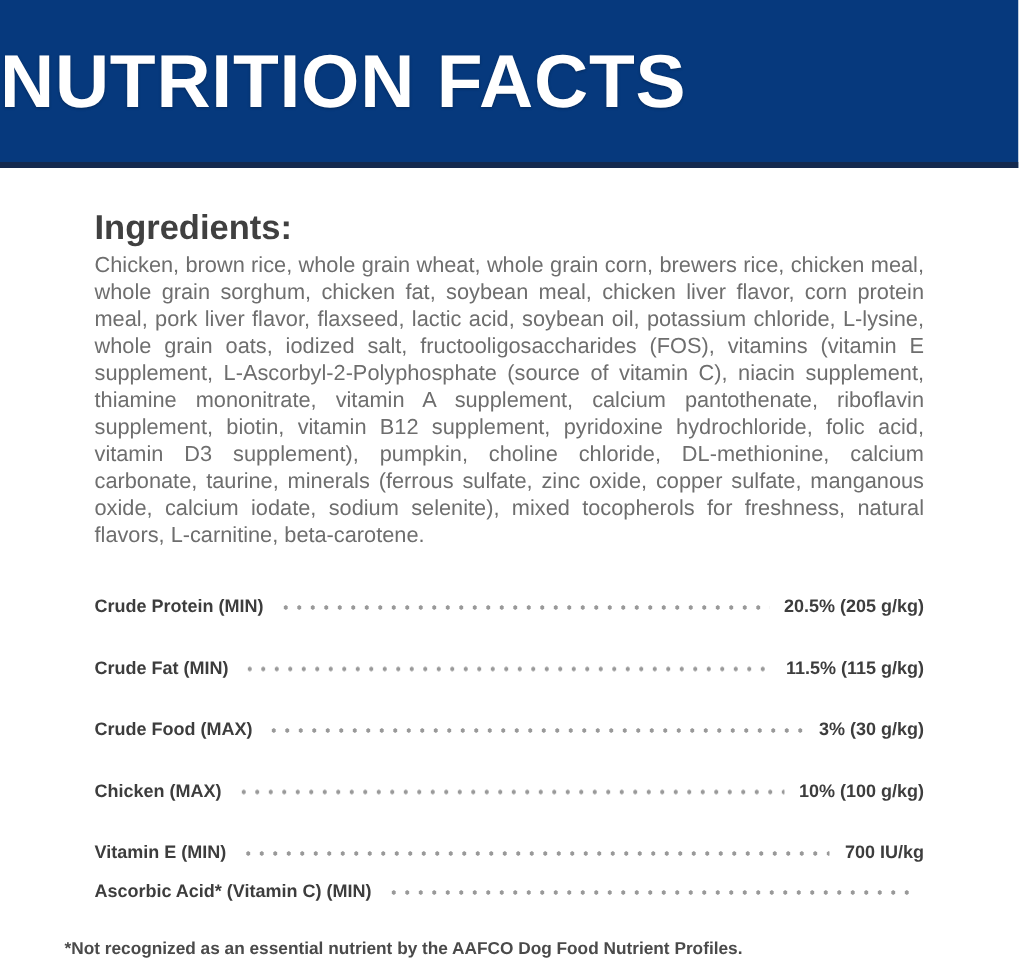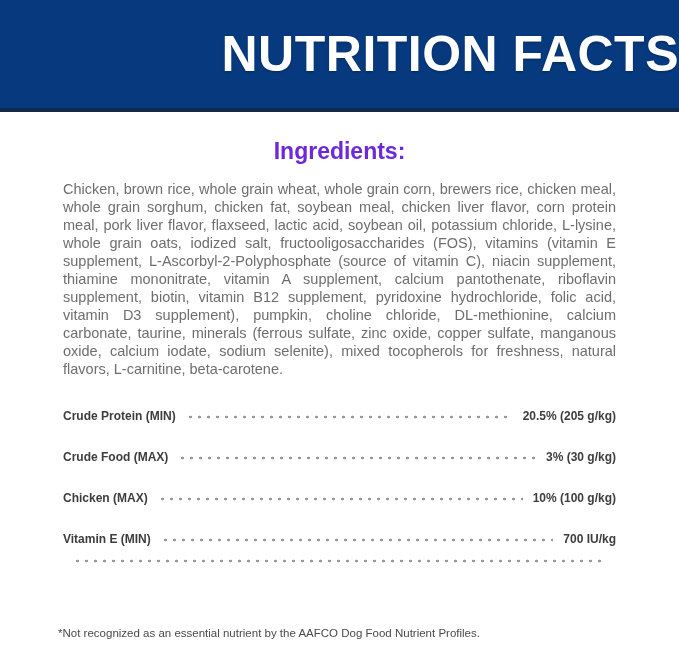--- a/index.html
+++ b/index.html
@@ -10,43 +10,42 @@
     position: relative;
     overflow: hidden;
   }
   .banner {
     width: 679px;
     height: 112px;
     background: #06397d;
     border-bottom: 4px solid #14294e;
     display: flex;
     align-items: center;
-    justify-content: flex-end;
+    justify-content: flex-start;
   }
   .banner-title {
     color: #ffffff;
     font-size: 50px;
     font-weight: bold;
     letter-spacing: 0.5px;
     text-shadow: 0 1px 2px rgba(0,0,0,0.28);
     white-space: nowrap;
   }
   .content {
     width: 553px;
     margin: 0 auto;
   }
   .section-heading {
-    text-align: center;
-    color: #6d28d9;
+    color: #404040;
     font-size: 23px;
     font-weight: bold;
   }
   .ingredients-heading { margin-top: 26px; }
   .ingredients-text {
-    margin-top: 15px;
+    margin-top: 3px;
     color: #6e6e6e;
     font-size: 14.5px;
     line-height: 18px;
     text-align: justify;
   }
   .analysis-heading { margin-top: 30px; }
   .ga-rows { margin-top: 16px; }
   .ga-row {
     display: flex;
     align-items: flex-end;
@@ -66,21 +65,21 @@
     background-repeat: repeat-x;
     background-position: left center;
   }
   .footnote {
     position: absolute;
     bottom: 9px;
     left: 0;
     width: 538px;
     text-align: center;
     font-size: 11.5px;
-    font-weight: normal;
+    font-weight: bold;
     color: #4a4a4a;
   }
 </style>
 </head>
 <body>
 
 <header class="banner">
   <div class="banner-title">NUTRITION FACTS</div>
 </header>
 
@@ -90,34 +89,40 @@
   <p class="ingredients-text">Chicken, brown rice, whole grain wheat, whole grain corn, brewers rice, chicken meal, whole grain sorghum, chicken fat, soybean meal, chicken liver flavor, corn protein meal, pork liver flavor, flaxseed, lactic acid, soybean oil, potassium chloride, L-lysine, whole grain oats, iodized salt, fructooligosaccharides (FOS), vitamins (vitamin E supplement, L-Ascorbyl-2-Polyphosphate (source of vitamin C), niacin supplement, thiamine mononitrate, vitamin A supplement, calcium pantothenate, riboflavin supplement, biotin, vitamin B12 supplement, pyridoxine hydrochloride, folic acid, vitamin D3 supplement), pumpkin, choline chloride, DL-methionine, calcium carbonate, taurine, minerals (ferrous sulfate, zinc oxide, copper sulfate, manganous oxide, calcium iodate, sodium selenite), mixed tocopherols for freshness, natural flavors, L-carnitine, beta-carotene.</p>
 
 
   <div class="ga-rows">
     <div class="ga-row">
       <span class="ga-label">Crude Protein (MIN)</span>
       <span class="dots"></span>
       <span class="ga-value">20.5% (205 g/kg)</span>
     </div>
     <div class="ga-row">
+      <span class="ga-label">Crude Fat (MIN)</span>
+      <span class="dots"></span>
+      <span class="ga-value">11.5% (115 g/kg)</span>
+    </div>
+    <div class="ga-row">
       <span class="ga-label">Crude Food (MAX)</span>
       <span class="dots"></span>
       <span class="ga-value">3% (30 g/kg)</span>
     </div>
     <div class="ga-row">
       <span class="ga-label">Chicken (MAX)</span>
       <span class="dots"></span>
       <span class="ga-value">10% (100 g/kg)</span>
     </div>
     <div class="ga-row">
       <span class="ga-label">Vitamin E (MIN)</span>
       <span class="dots"></span>
       <span class="ga-value">700 IU/kg</span>
     </div>
     <div class="ga-row">
+      <span class="ga-label">Ascorbic Acid* (Vitamin C) (MIN)</span>
       <span class="dots"></span>
     </div>
   </div>
 
 </main>
 
 <footer class="footnote">*Not recognized as an essential nutrient by the AAFCO Dog Food Nutrient Profiles.</footer>
 
 </body></html>

